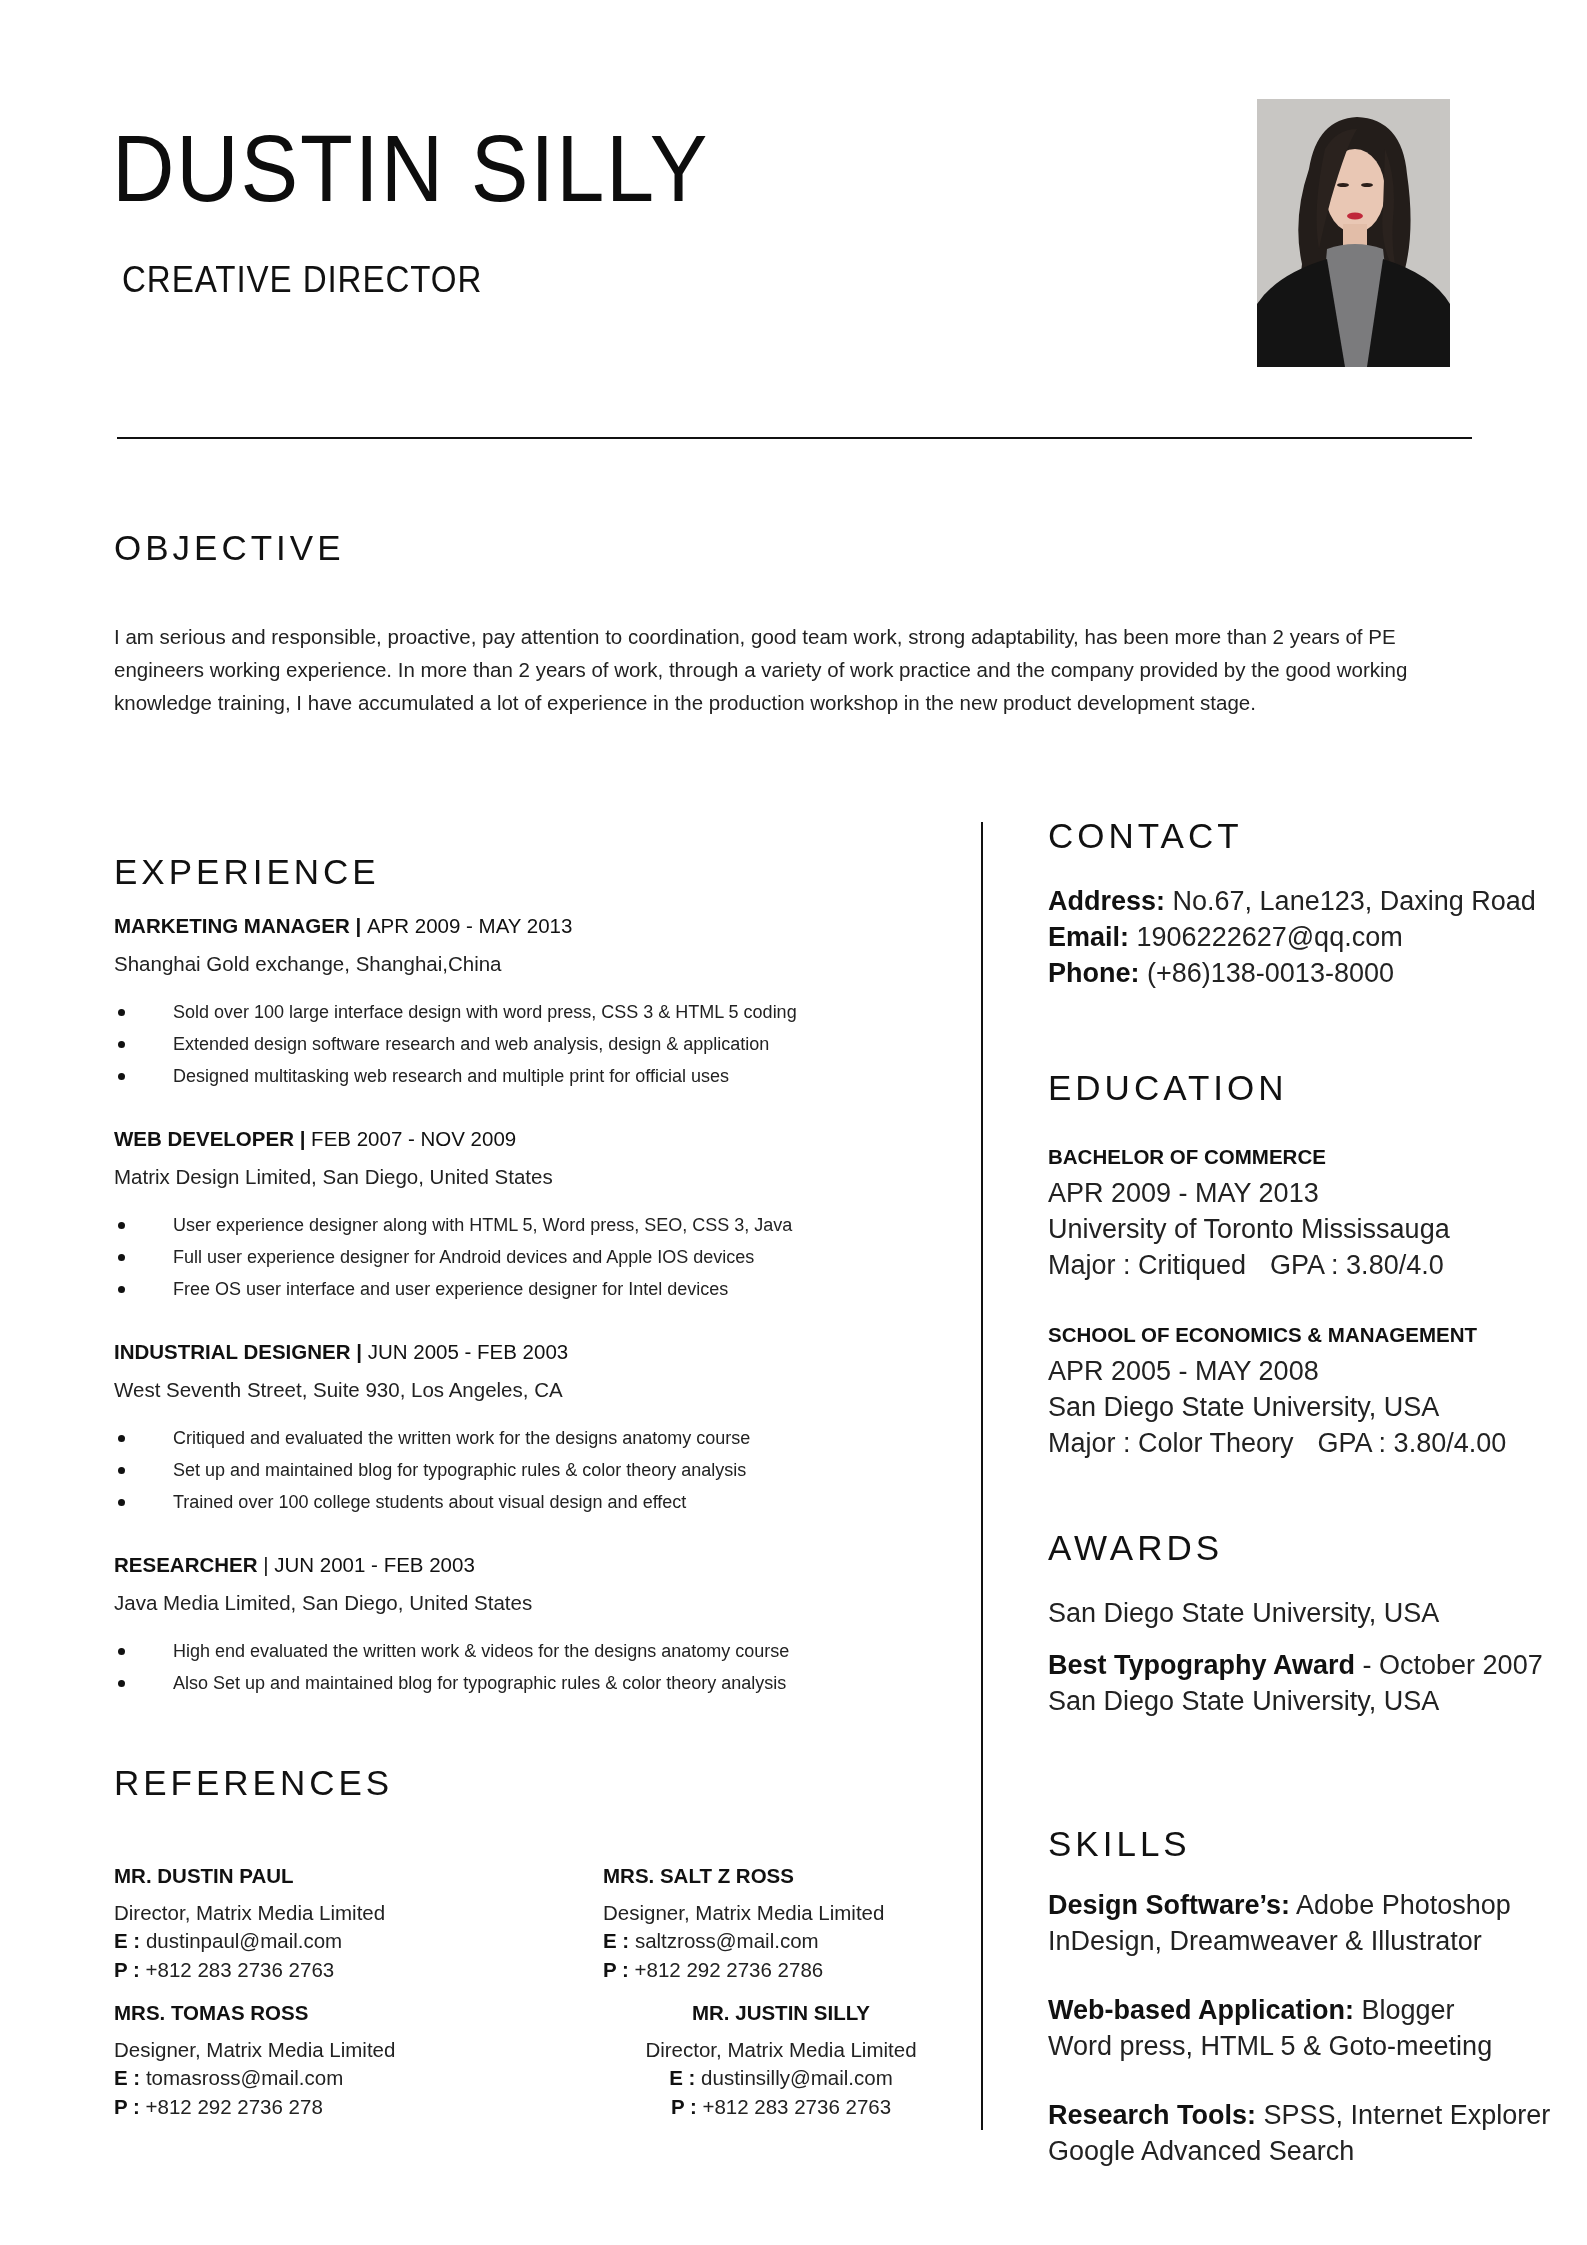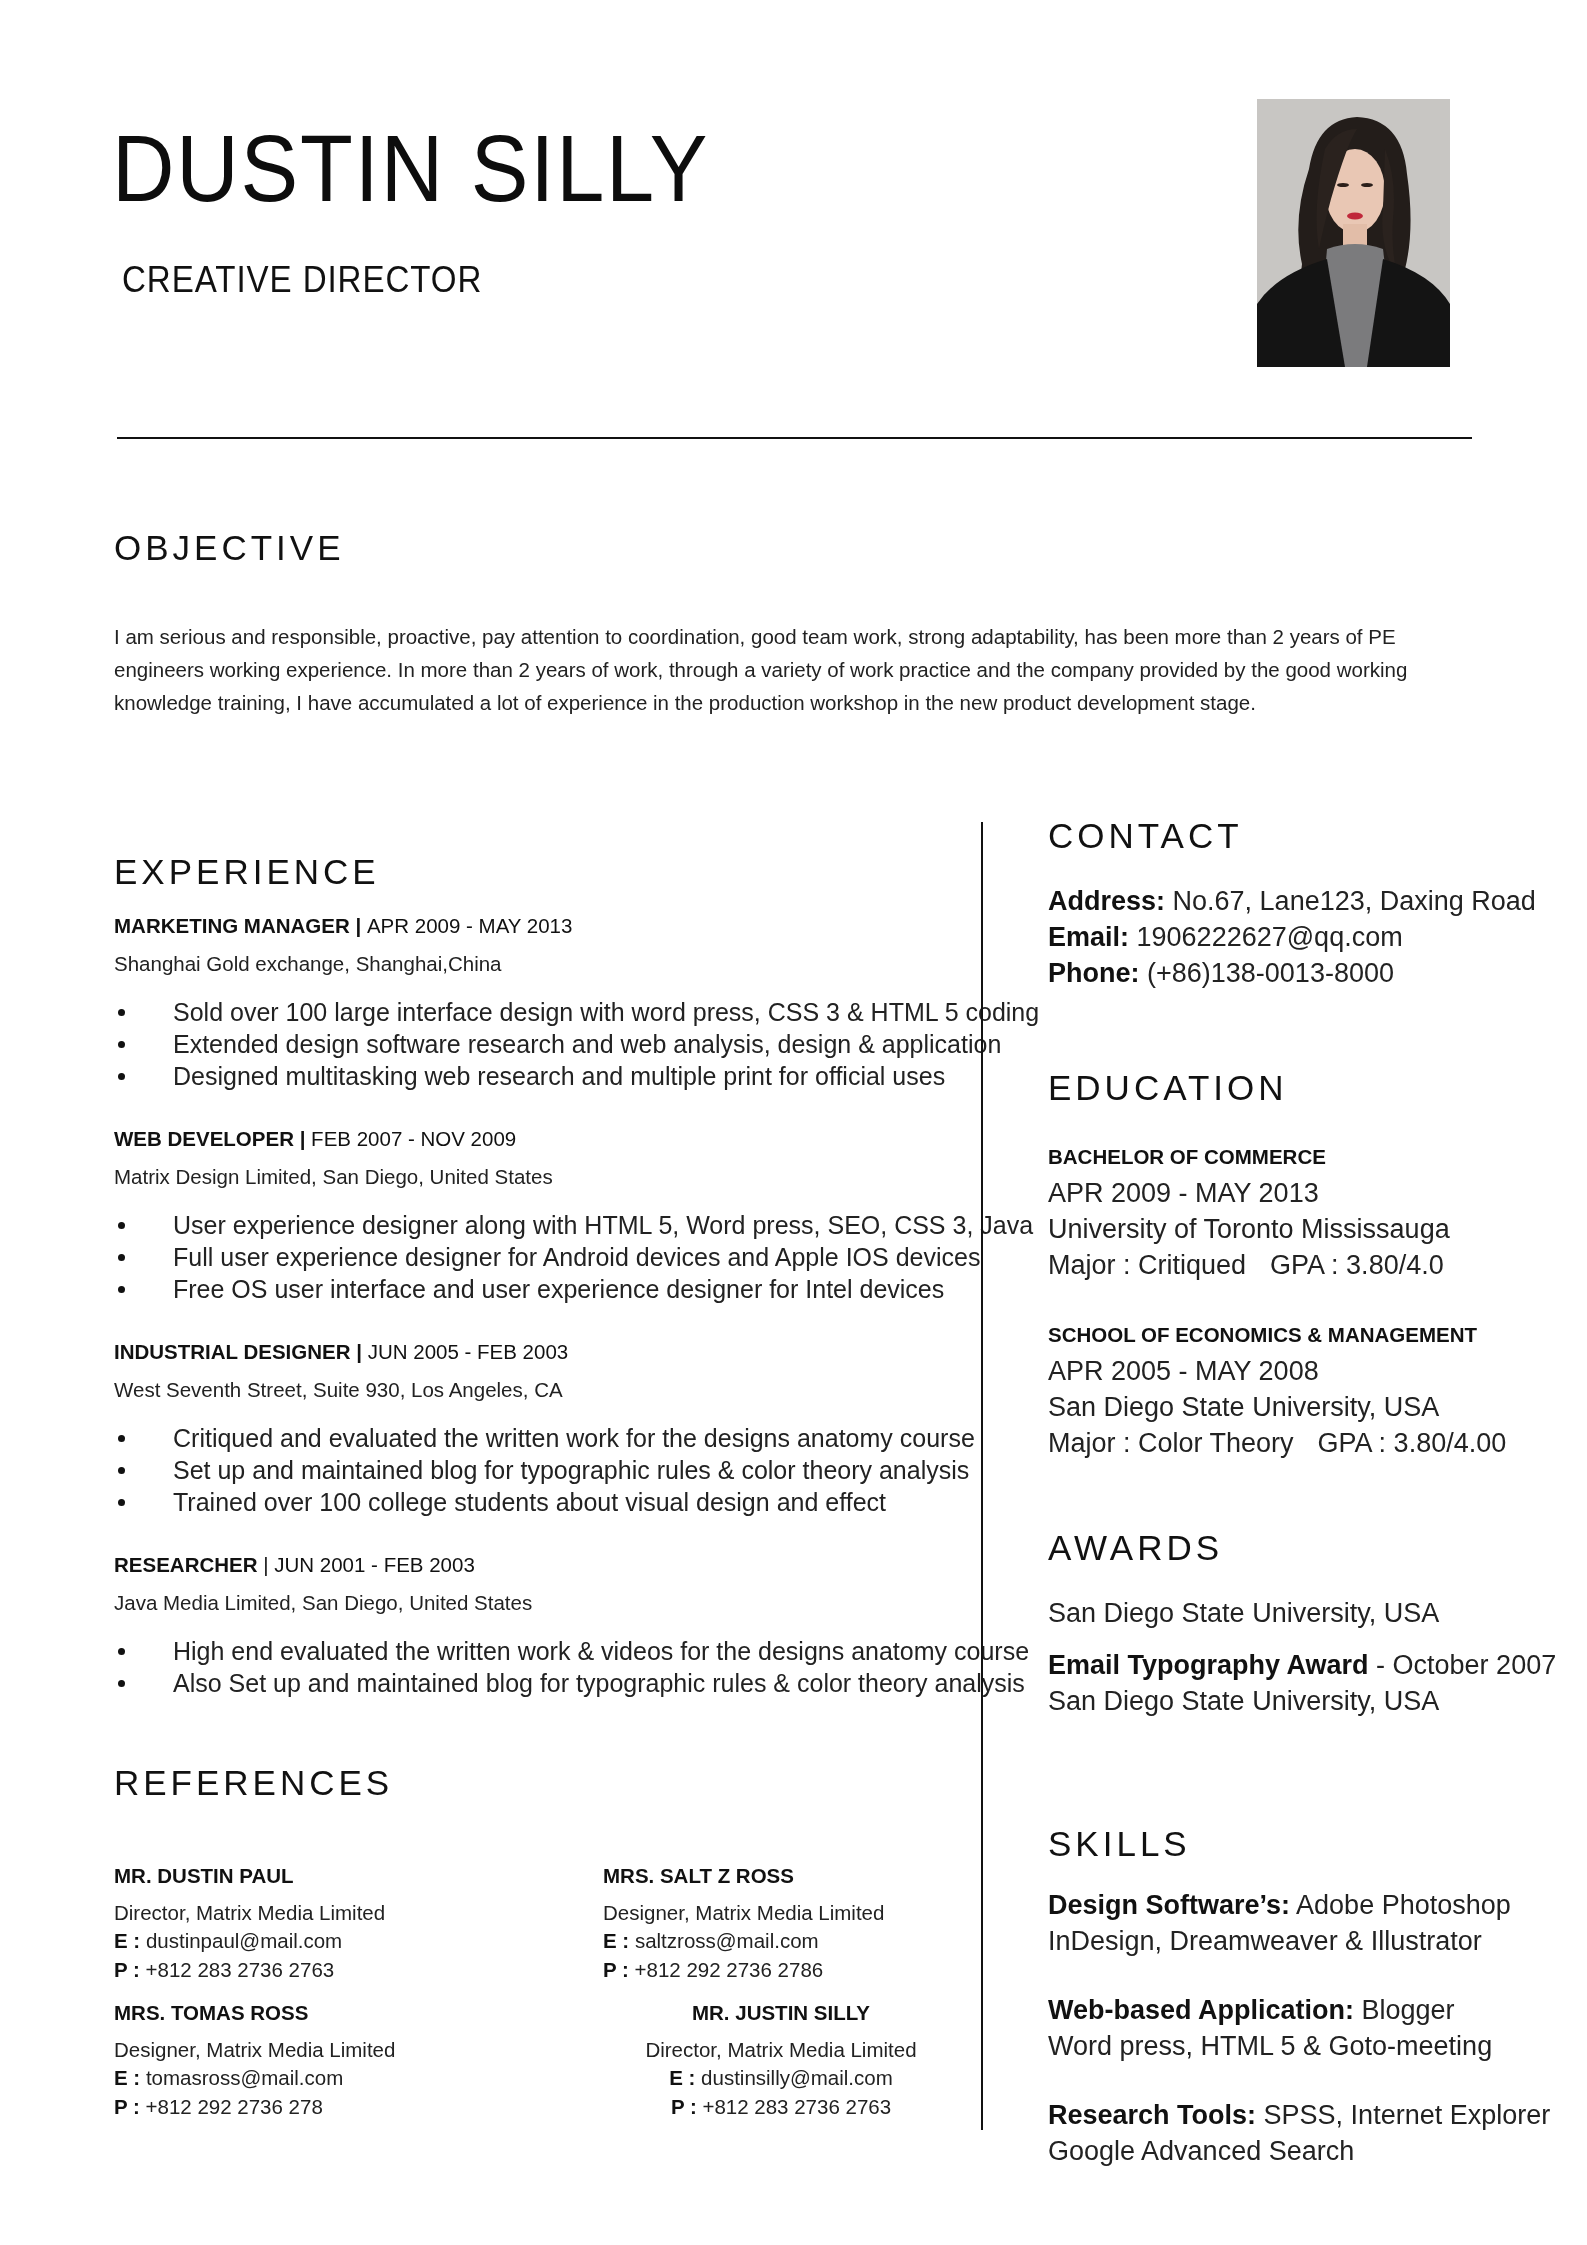--- a/index.html
+++ b/index.html
@@ -13,21 +13,21 @@
   .photo { left: 1257px; top: 99px; width: 193px; height: 268px; overflow: hidden; background: #c9c7c4; }
   .hr { left: 117px; top: 437px; width: 1355px; height: 2px; background: #111; }
   .vr { left: 981px; top: 822px; width: 2px; height: 1308px; background: #111; }
   .section-title { font-size: 35px; letter-spacing: 4px; color: #111; white-space: nowrap; line-height: 1; font-weight: 400; }
   .para { font-size: 20.5px; line-height: 33px; color: #222; }
   .job { position: absolute; left: 114px; width: 840px; }
   .job-head { font-size: 20.5px; line-height: 24px; white-space: nowrap; color: #111; }
   .job-head b { font-weight: 700; }
   .job-company { font-size: 20.5px; line-height: 24px; margin-top: 14px; color: #222; white-space: nowrap; }
   .bullets { list-style: none; margin: 20px 0 0 0; padding: 0; }
-  .bullets li { position: relative; padding-left: 59px; font-size: 25px; line-height: 32px; white-space: nowrap; color: #222; }
+  .bullets li { position: relative; padding-left: 59px; font-size: 18px; line-height: 32px; white-space: nowrap; color: #222; }
   .bullets li .dot { position: absolute; left: 4px; top: 13px; width: 7px; height: 7px; border-radius: 50%; background: #111; }
   .right { position: absolute; left: 1048px; width: 500px; }
   .rline { font-size: 27px; line-height: 36px; white-space: nowrap; color: #222; }
   .rline b { font-weight: 700; color: #111; }
   .edu-title { font-size: 20.5px; font-weight: 700; line-height: 36px; color: #111; white-space: nowrap; }
   .ref { position: absolute; width: 420px; }
   .ref-name { font-size: 20.5px; font-weight: 700; line-height: 24px; white-space: nowrap; color: #111; }
   .ref-line { font-size: 20.5px; line-height: 29px; white-space: nowrap; color: #222; }
   .ref-line b { font-weight: 700; color: #111; }
   .ref-role { margin-top: 12px; line-height: 26px; }
@@ -165,21 +165,21 @@
     <div class="rline"><span>Major : Color Theory</span><span style="display:inline-block;width:24px;"></span><span>GPA : 3.80/4.00</span></div>
   </div>
 </div>
 
 <div class="right" style="top:1530px;">
   <div class="section-title">AWARDS</div>
   <div style="margin-top:30px;">
     <div class="rline">San Diego State University, USA</div>
   </div>
   <div style="margin-top:16px;">
-    <div class="rline"><b>Email Typography Award</b><span> - October 2007</span></div>
+    <div class="rline"><b>Best Typography Award</b><span> - October 2007</span></div>
     <div class="rline">San Diego State University, USA</div>
   </div>
 </div>
 
 <div class="right" style="top:1826px;">
   <div class="section-title">SKILLS</div>
   <div style="margin-top:26px;">
     <div class="rline"><b>Design Software’s:</b><span> Adobe Photoshop</span></div>
     <div class="rline">InDesign, Dreamweaver &amp; Illustrator</div>
   </div>

